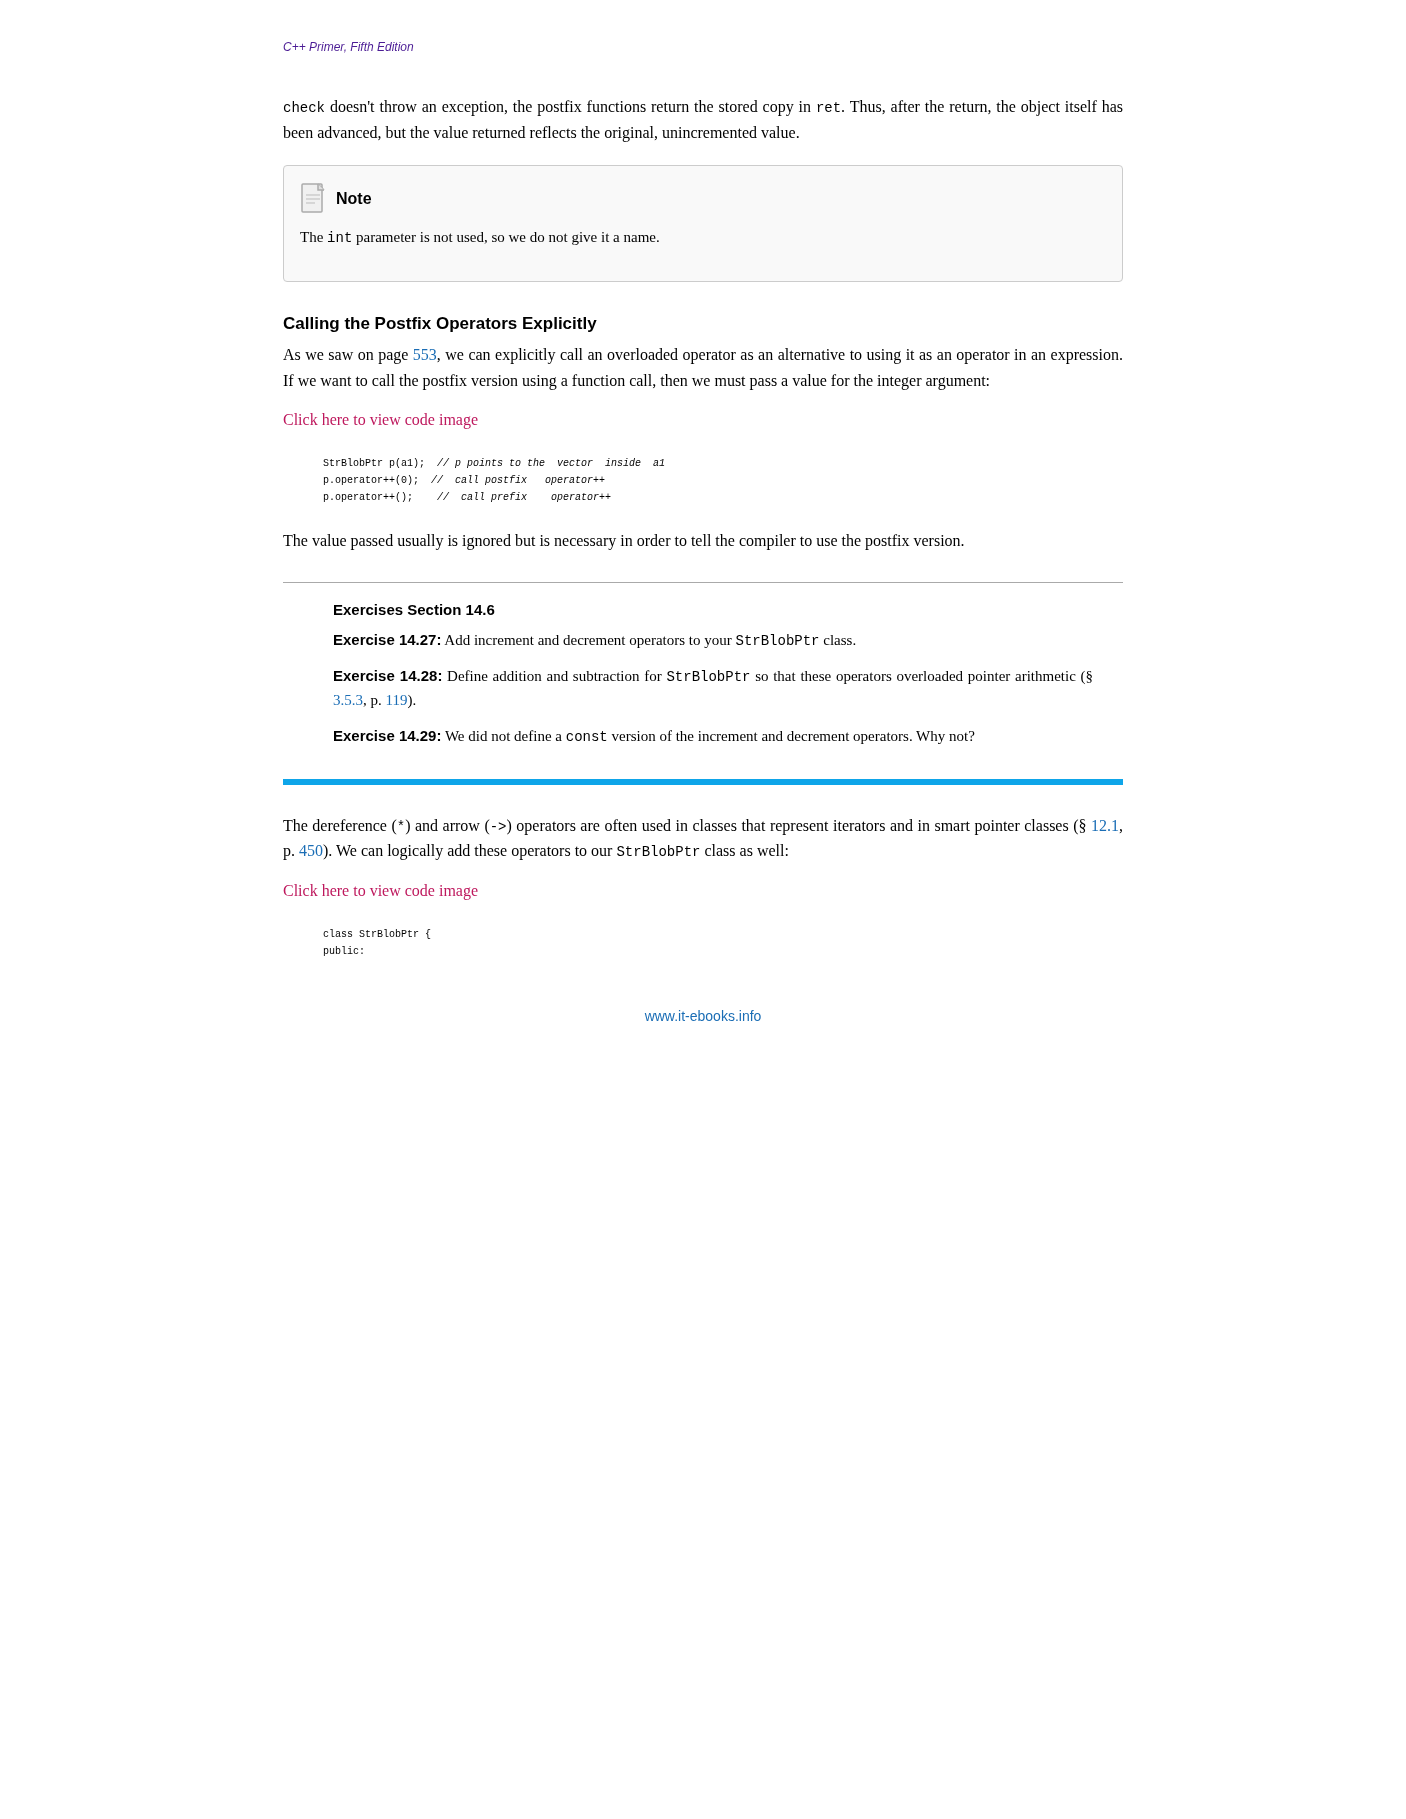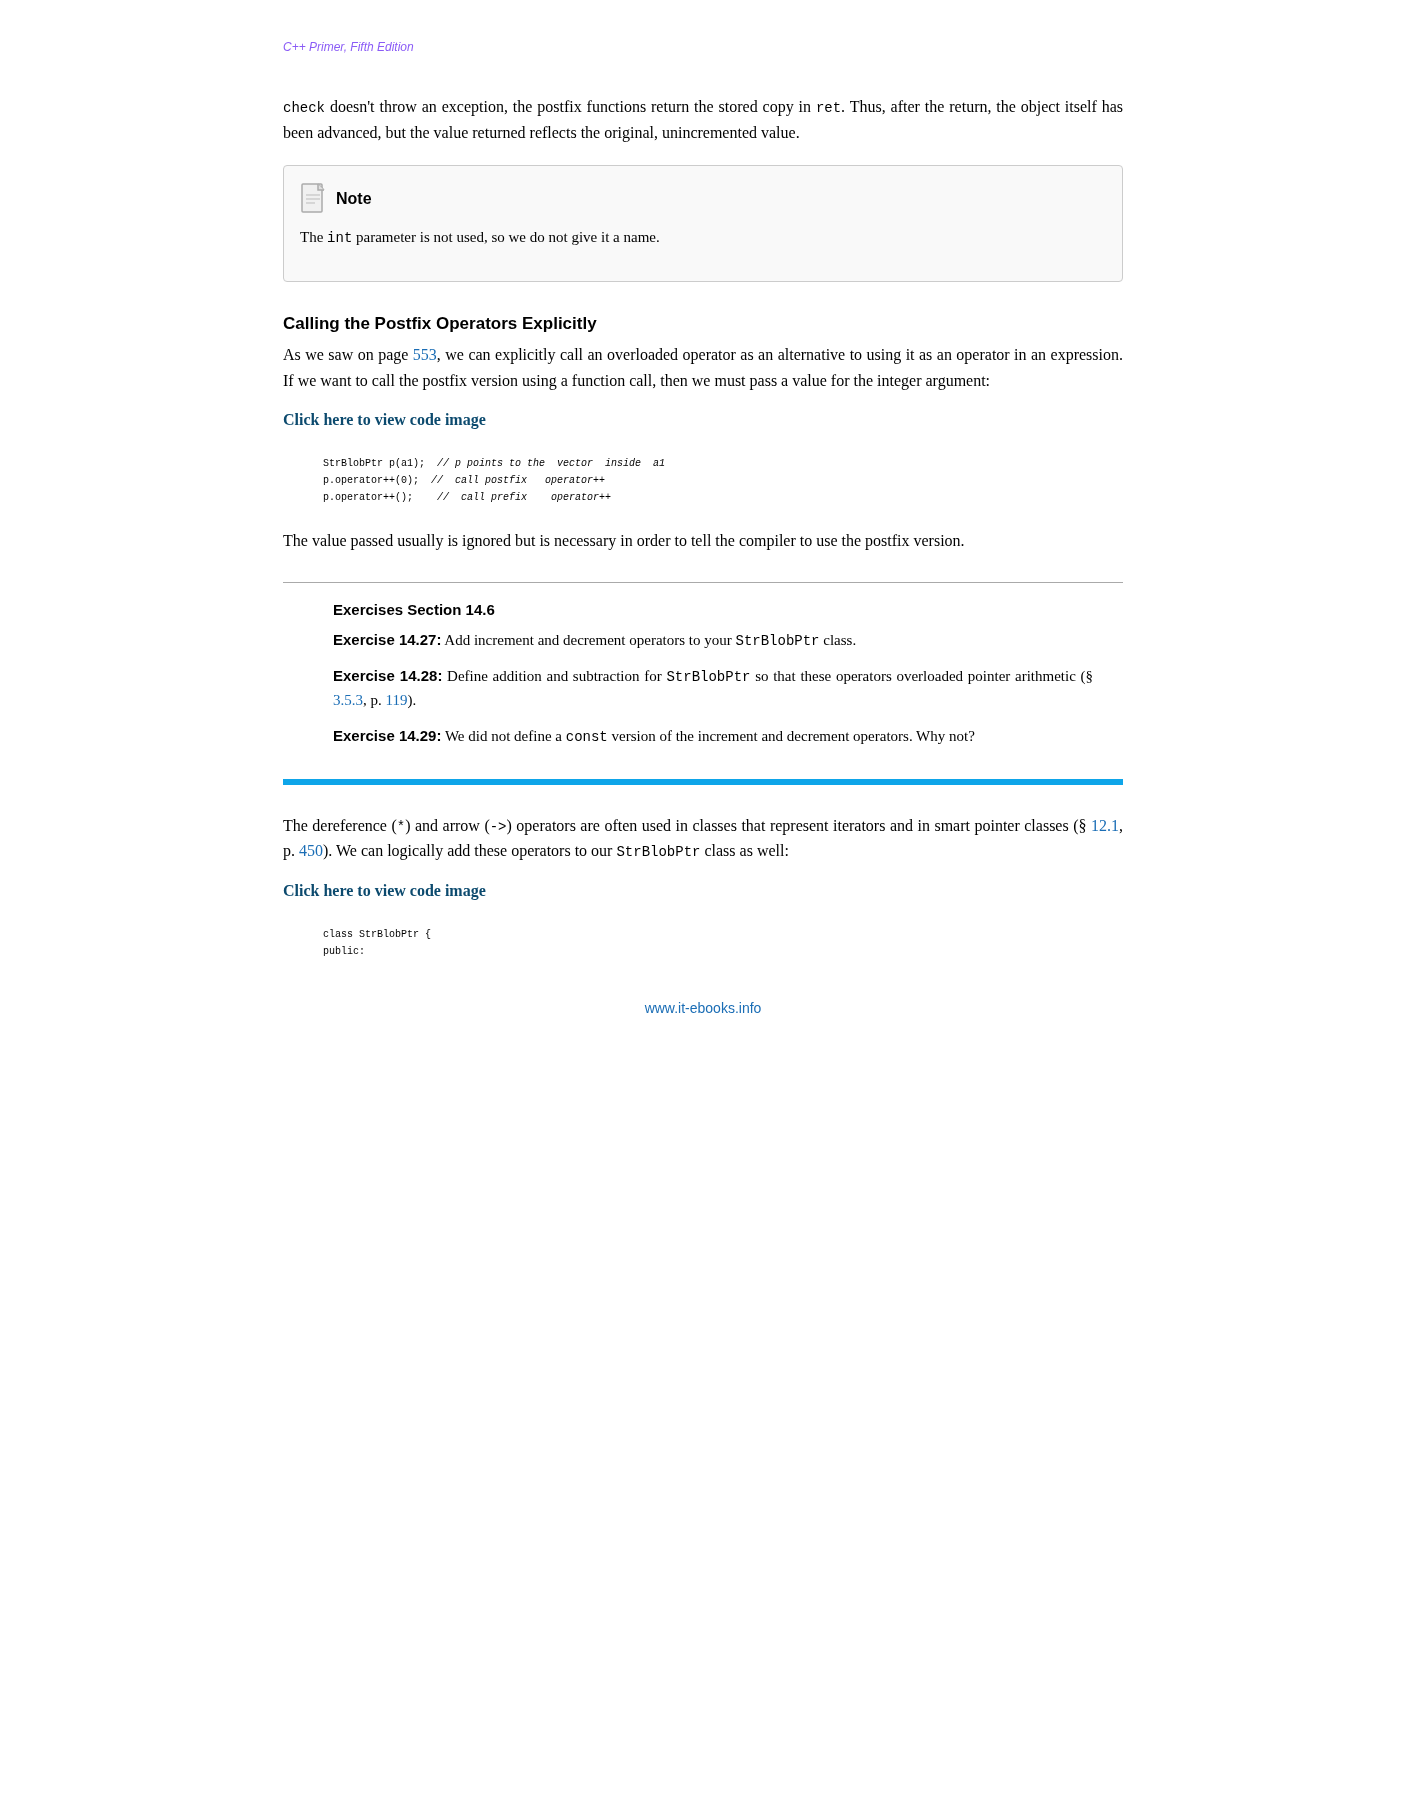--- a/index.html
+++ b/index.html
@@ -19,21 +19,21 @@
     }
 
     .page-container {
       max-width: 960px;
       margin: 0 auto;
       padding: 40px 60px 80px 60px;
     }
 
     .book-header {
       font-size: 12px;
-      color: #8b5cf6;
+      color: #4c1d95;
       font-family: Arial, sans-serif;
       margin-bottom: 40px;
       font-style: italic;
     }
 
     p {
       line-height: 1.6;
       margin-bottom: 14px;
       text-align: justify;
     }
@@ -86,23 +86,23 @@
     }
 
     .chapter-heading {
       font-family: Arial, sans-serif;
       font-size: 30px;
       font-weight: bold;
       margin: 40px 0 24px 0;
     }
 
     .link-blue {
-      color: #0c4a6e;
+      color: #be185d;
       text-decoration: none;
-      font-weight: bold;
+      font-weight: normal;
     }
 
     .link-plain {
       color: #1a6db5;
       text-decoration: none;
     }
 
     .code-block {
       font-family: 'Courier New', Courier, monospace;
       font-size: 10px;
@@ -137,21 +137,21 @@
       text-align: justify;
     }
 
     .exercise-item .ex-label {
       font-family: Arial, sans-serif;
       font-weight: bold;
     }
 
     .footer-link {
       text-align: center;
-      margin-top: 32px;
+      margin-top: 40px;
       font-family: Arial, sans-serif;
       font-size: 14px;
     }
   </style>
 </head>
 <body>
 
 <div class="page-container">
 
   <div class="book-header">

